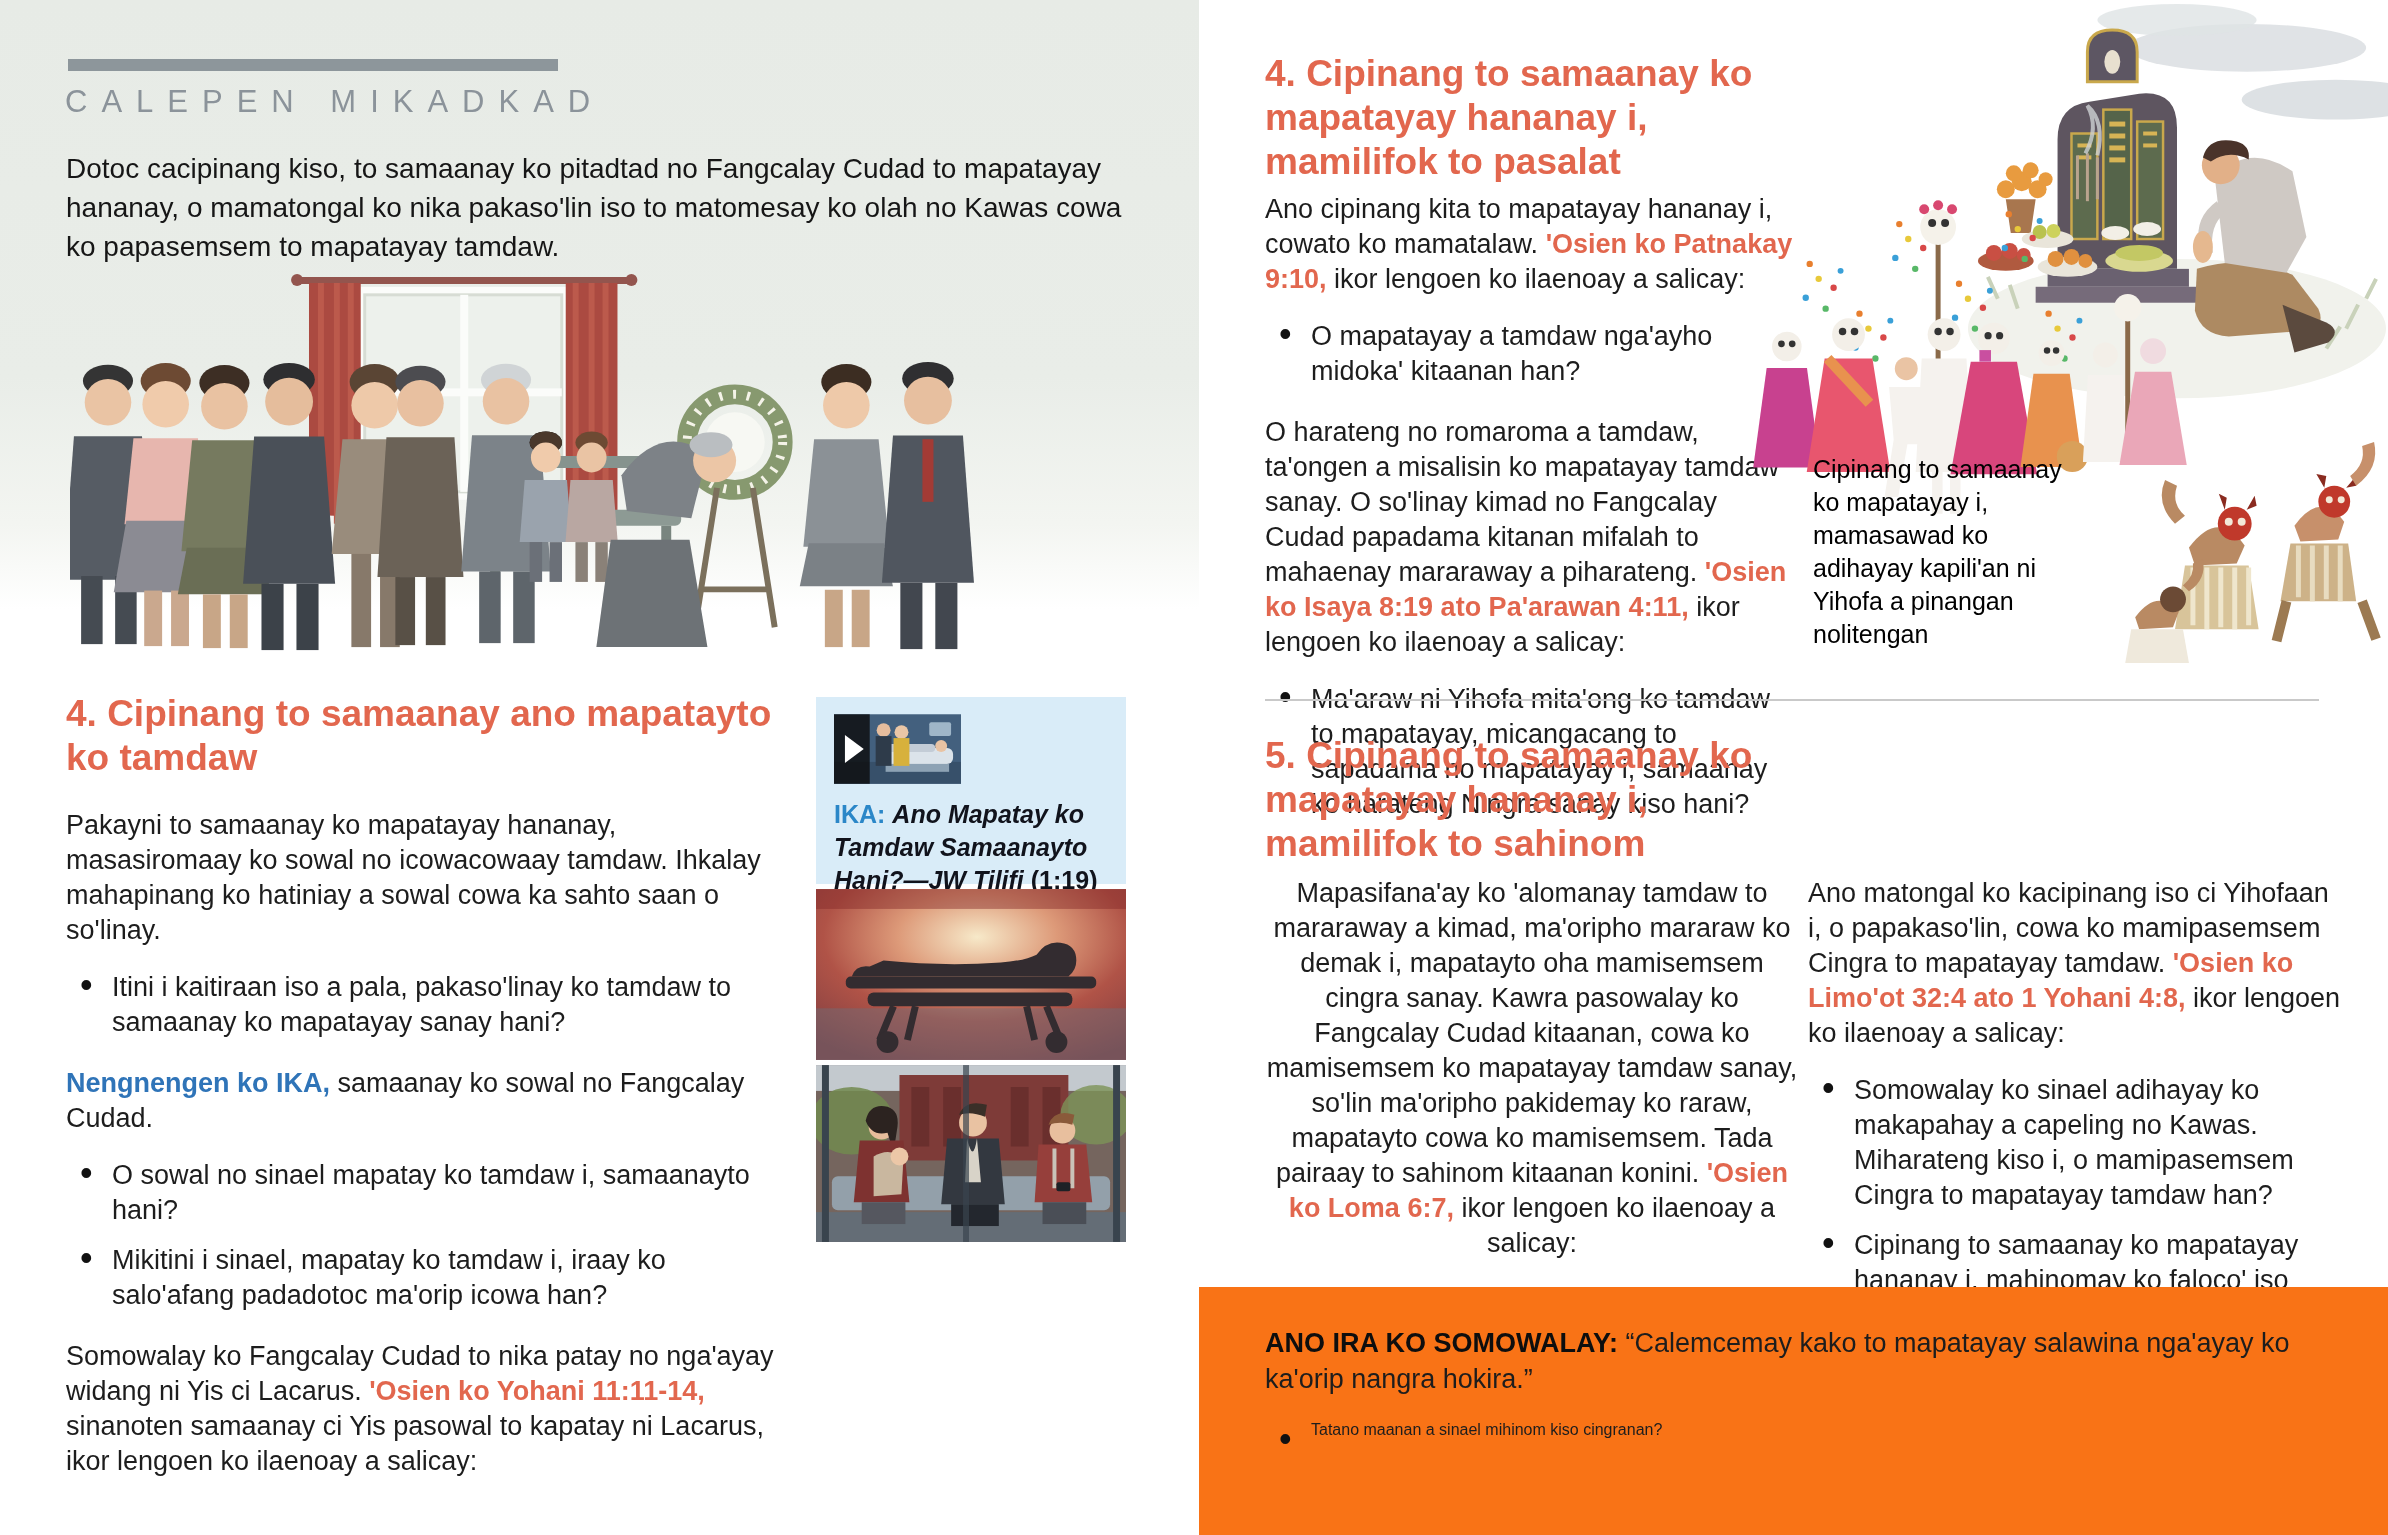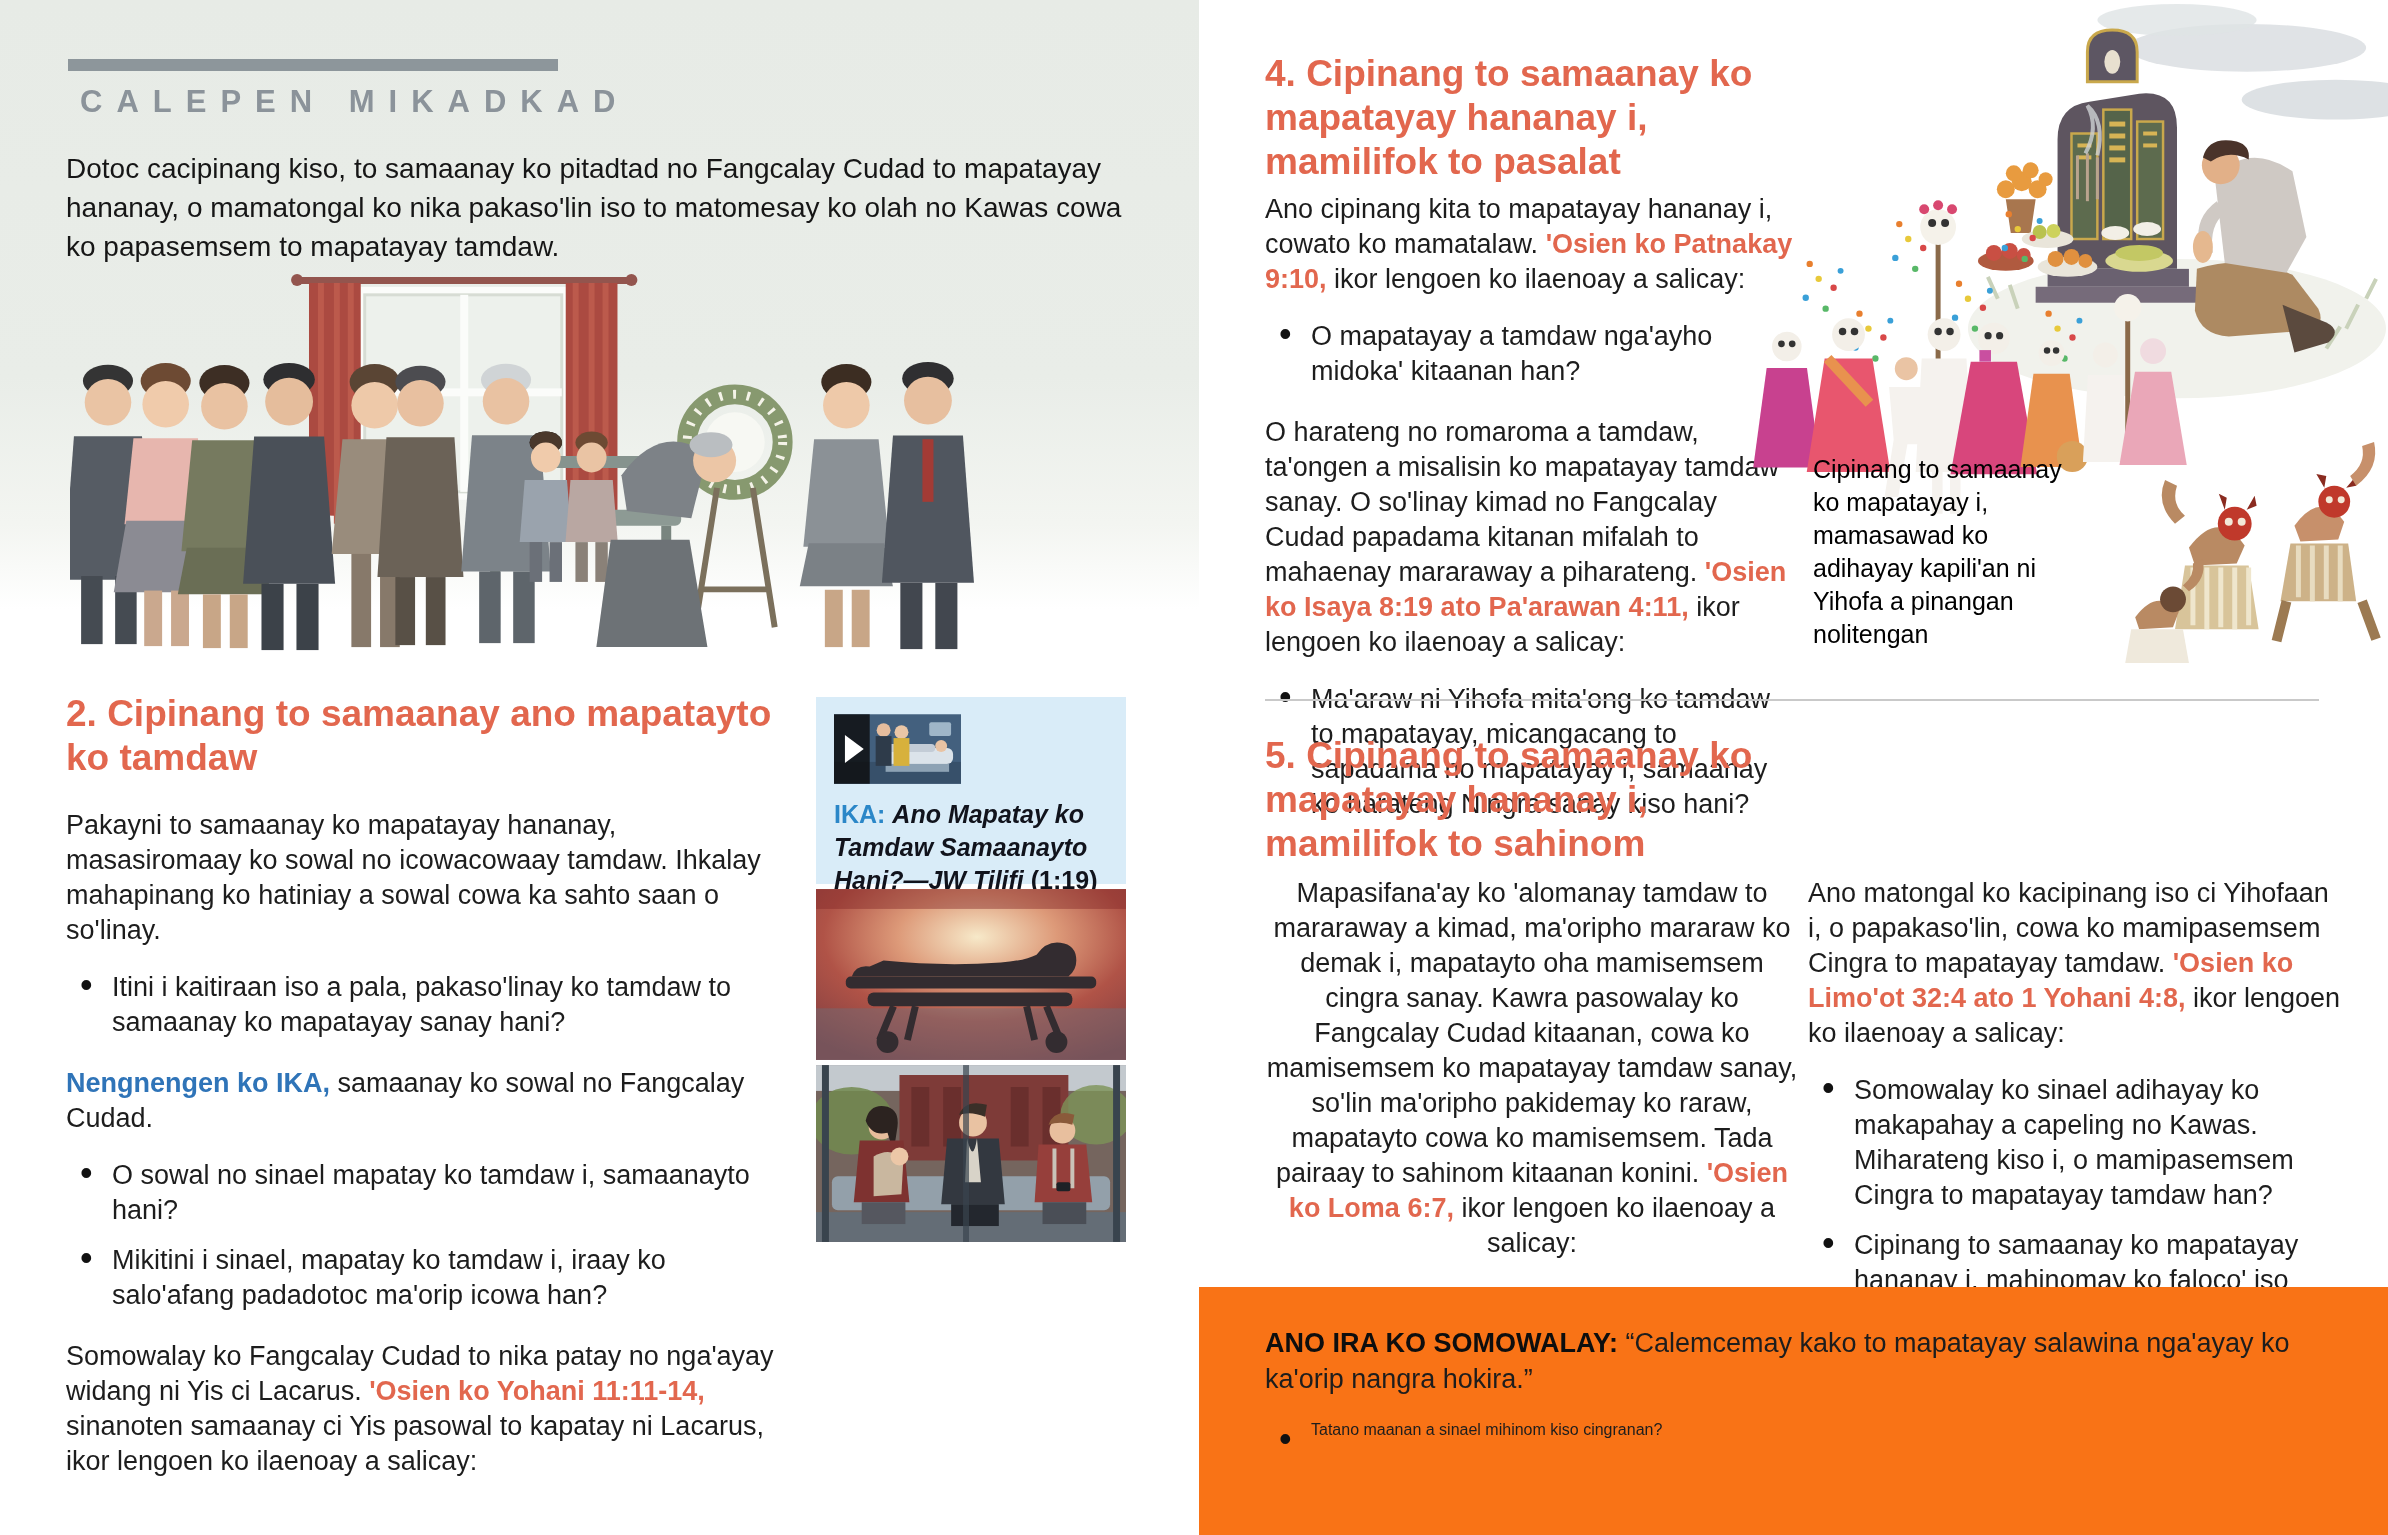--- a/index.html
+++ b/index.html
@@ -7,21 +7,21 @@
   body { font-family:"Liberation Sans", sans-serif; background:#ffffff; color:#1d1d1d; }
   .page { position:relative; width:2388px; height:1535px; overflow:hidden; background:#fff; }
 
   .abs { position:absolute; }
 
   
   .green-bg { left:0; top:0; width:1199px; height:609px;
     background:linear-gradient(180deg,#e7ebe6 0%,#e9ede8 62%,#f3f5f1 86%,#ffffff 100%); }
 
   .kicker-bar { left:68px; top:59px; width:490px; height:12px; background:#8d969b; }
-  .kicker { left:80px; top:84px; width:896px; font-size:31px; font-weight:bold;
+  .kicker { left:65px; top:84px; width:896px; font-size:31px; font-weight:normal;
     letter-spacing:14px; color:#8b939a; }
 
   .intro { left:66px; top:149px; width:1085px; font-size:28px; line-height:39px; color:#161616; }
 
   
   .flow { font-size:27px; line-height:35px; color:#1d1d1d; }
   .flow p { margin:0 0 22px 0; }
   .flow p:last-child { margin-bottom:0; }
   h2.sec { color:#e2674e; font-size:37px; line-height:44px; font-weight:bold; margin:0 0 28px 0; }
   ul.qs { list-style:none; margin:2px 0 26px 0; }
@@ -191,21 +191,21 @@
           <circle cx="0" cy="-135" r="13" fill="#e7bf9f"></circle>
         <path d="M-19 -116 h38 l6 80 h-50 z" fill="#50565f"></path>
         <rect x="-3" y="-114" width="6" height="34" fill="#a33b35"></rect>
         <rect x="-15" y="-36" width="12" height="36" fill="#42474f"></rect>
           <rect x="4" y="-36" width="12" height="36" fill="#42474f"></rect>
       </g>
     </svg>
   </div>
 
   <div class="abs flow" style="left:66px; top:692px; width:708px;">
-    <h2 class="sec">2. Cipinang to samaanay ano mapatayto ko tamdaw</h2>
+    <h2 class="sec">4. Cipinang to samaanay ano mapatayto ko tamdaw</h2>
     <p>Pakayni to samaanay ko mapatayay hananay, masasiromaay ko sowal no icowacowaay tamdaw. Ihkalay mahapinang ko hatiniay a sowal cowa ka sahto saan o so'linay.</p>
     <ul class="qs">
       <li>Itini i kaitiraan iso a pala, pakaso'linay ko tamdaw to samaanay ko mapatayay sanay hani?</li>
     </ul>
     <p><span class="ika-link">Nengnengen ko IKA,</span><span> samaanay ko sowal no Fangcalay Cudad.</span></p>
     <ul class="qs">
       <li>O sowal no sinael mapatay ko tamdaw i, samaanayto hani?</li>
       <li>Mikitini i sinael, mapatay ko tamdaw i, iraay ko salo'afang padadotoc ma'orip icowa han?</li>
     </ul>
     <p><span>Somowalay ko Fangcalay Cudad to nika patay no nga'ayay widang ni Yis ci Lacarus. </span><span class="ref">'Osien ko Yohani 11:11-14,</span><span> sinanoten samaanay ci Yis pasowal to kapatay ni Lacarus, ikor lengoen ko ilaenoay a salicay:</span></p>

